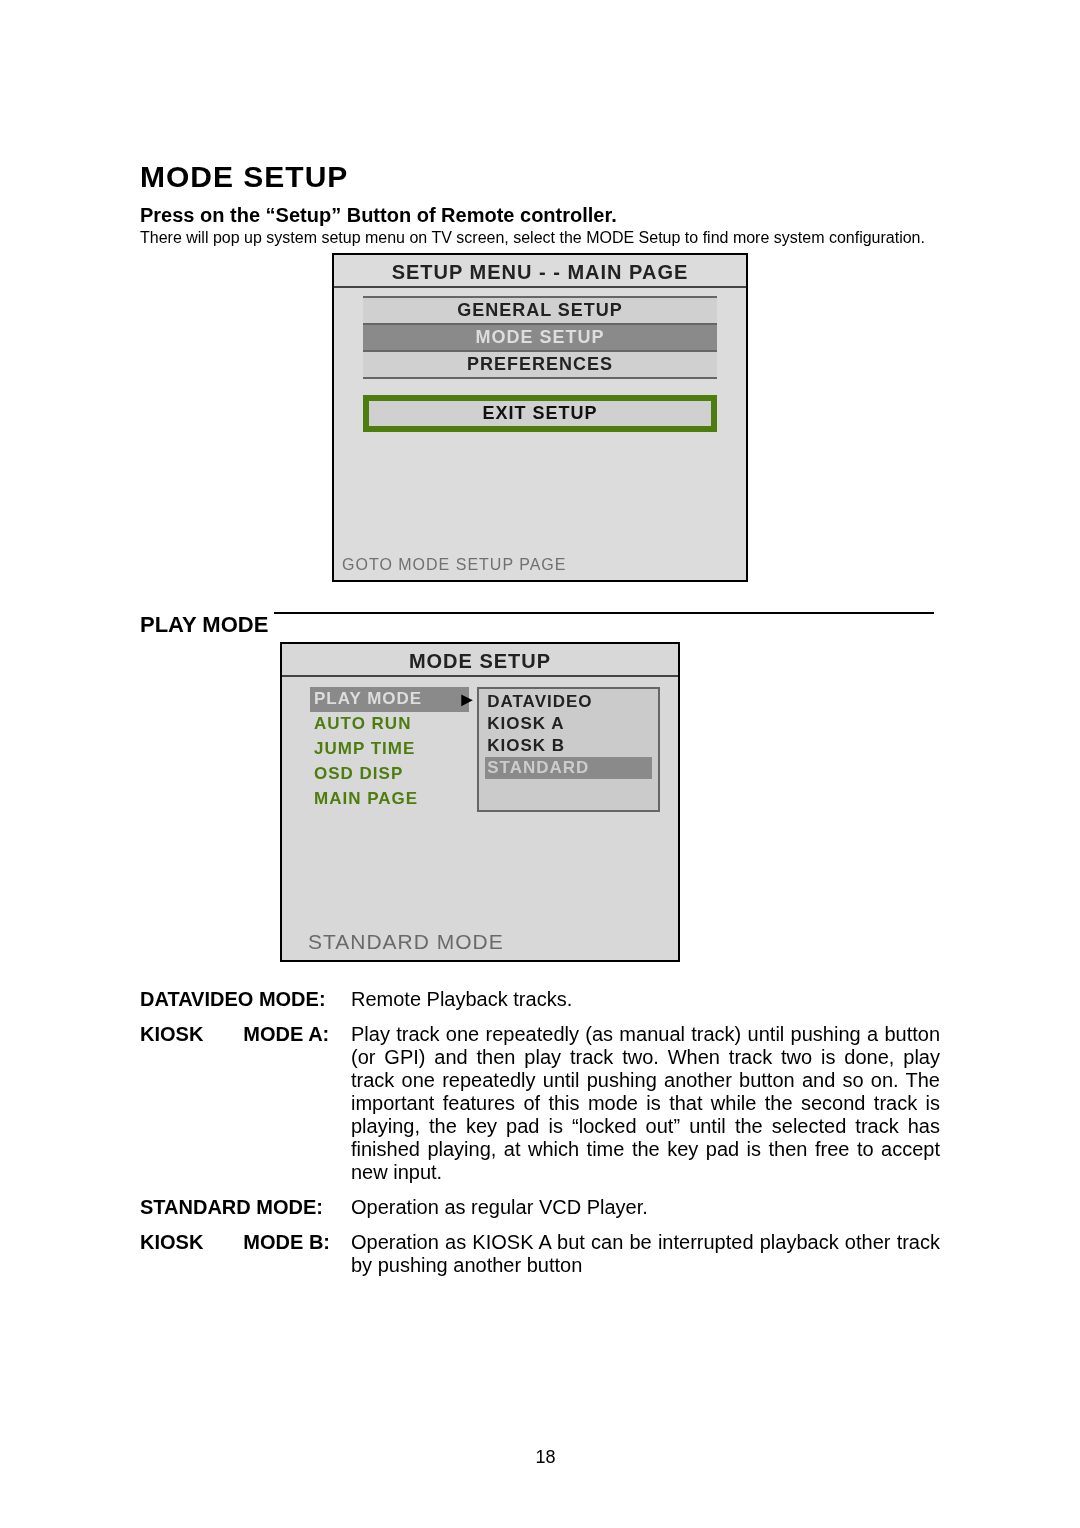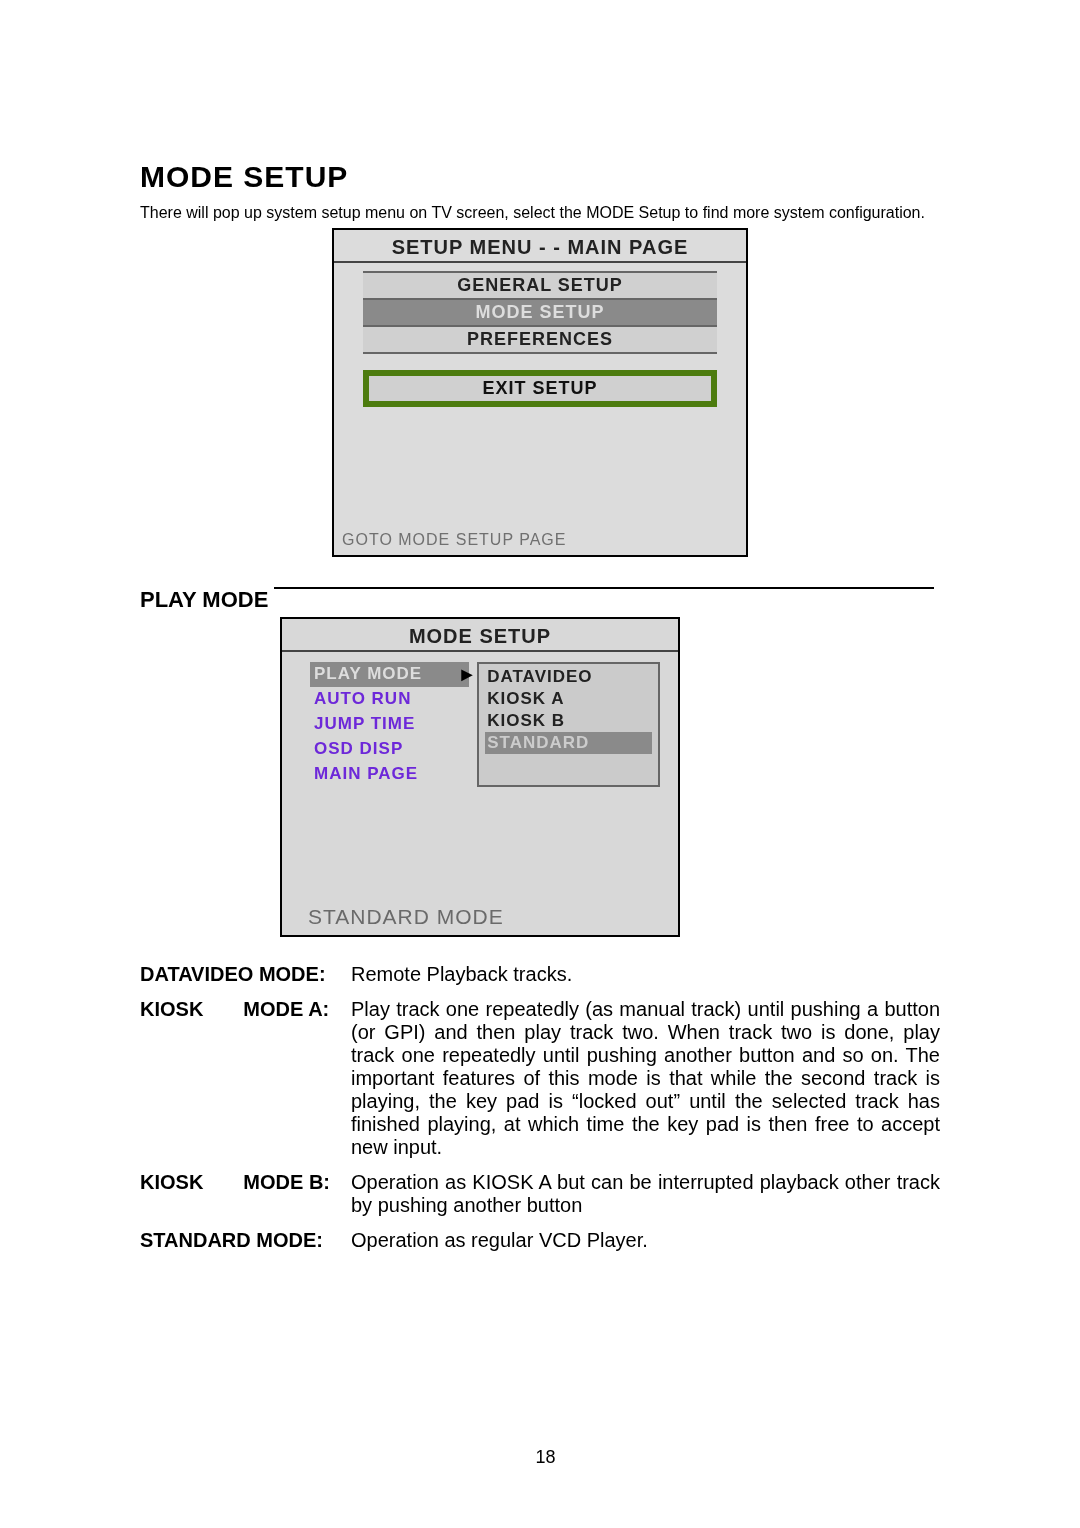--- a/index.html
+++ b/index.html
@@ -148,21 +148,21 @@
     border: 2px solid #666;
     padding: 2px 6px 4px 6px;
     position: relative;
   }
   .litem {
     font-weight: bold;
     font-size: 17px;
     letter-spacing: 1px;
     padding: 2px 4px;
     border-bottom: 1px solid rgba(0,0,0,0);
-    color: #6d28d9;
+    color: #4d7c0f;
     display: flex;
     align-items: center;
   }
   .litem.sel {
     background: #8a8a8a;
     color: #ddd;
     padding-right: 0;
   }
   .arrow {
     margin-left: auto;
@@ -221,20 +221,21 @@
     font-size: 18px;
     padding-left: 11px;
   }
 </style>
 </head>
 <body>
 
 <div class="page">
 
   <h1 class="mode-setup">MODE   SETUP</h1>
+  <p class="press-line">Press on the “Setup” Button of Remote controller.</p>
   <p class="intro-line">There will pop up system setup menu on TV screen, select the MODE Setup to find more system configuration.</p>
 
   <div class="osd">
     <div class="osd-title">SETUP MENU   - -   MAIN PAGE</div>
     <div class="row-group">
       <div class="menu-item">GENERAL SETUP</div>
       <div class="menu-item highlight">MODE SETUP</div>
       <div class="menu-item">PREFERENCES</div>
       <div class="menu-exit">EXIT SETUP</div>
     </div>
@@ -275,24 +276,24 @@
     <tbody>
         <tr>
       <td class="label">DATAVIDEO MODE:</td>
       <td class="desc">Remote Playback tracks.</td>
     </tr>
     <tr>
       <td class="label">KIOSK  MODE A:</td>
       <td class="desc">Play track one repeatedly (as manual track) until pushing a button (or GPI) and then play track two. When track two is done, play track one repeatedly until pushing another button and so on. The important features of this mode is that while the second track is playing, the key pad is “locked out” until the selected track has finished playing, at which time the key pad is then free to accept new input.</td>
     </tr>
     <tr>
+      <td class="label">STANDARD MODE:</td>
+      <td class="desc">Operation as regular VCD Player.</td>
+    </tr>
+    <tr>
       <td class="label">KIOSK  MODE B:</td>
       <td class="desc">Operation as KIOSK A but can be interrupted playback other track by pushing another button</td>
     </tr>
-    <tr>
-      <td class="label">STANDARD MODE:</td>
-      <td class="desc">Operation as regular VCD Player.</td>
-    </tr>
   </tbody>
     </table>
 
   <div class="page-number">18</div>
 </div>
 
 </body></html>

